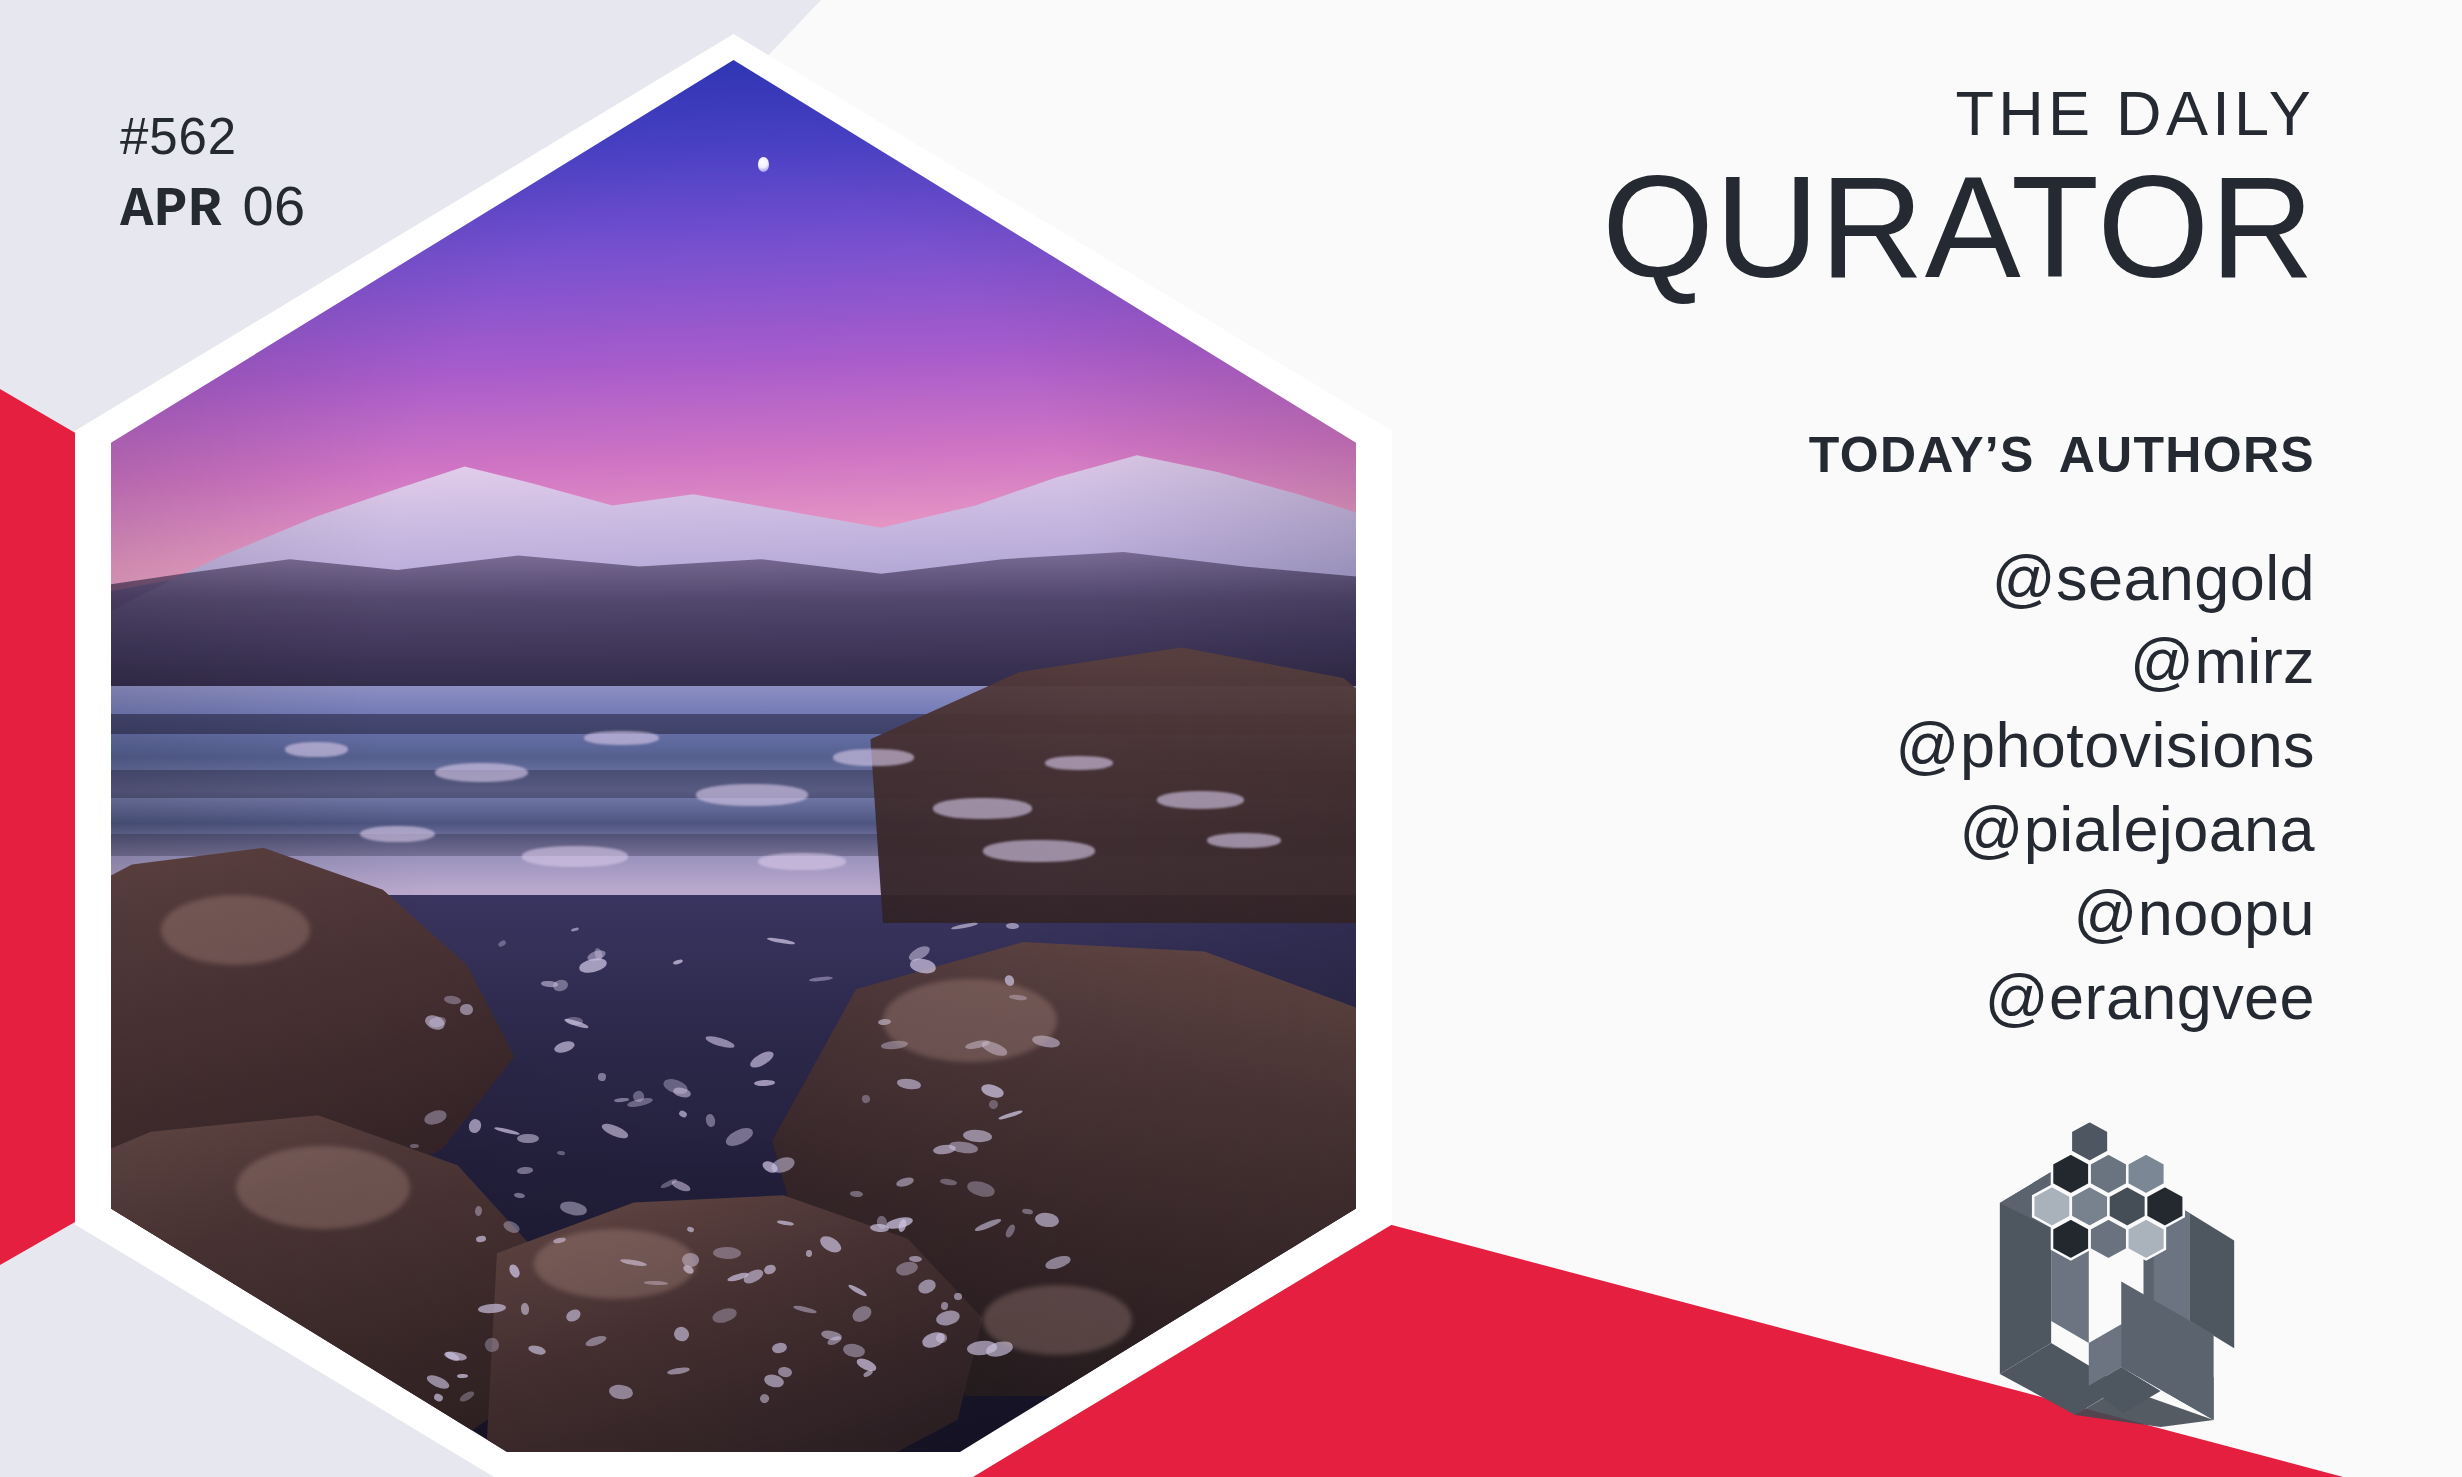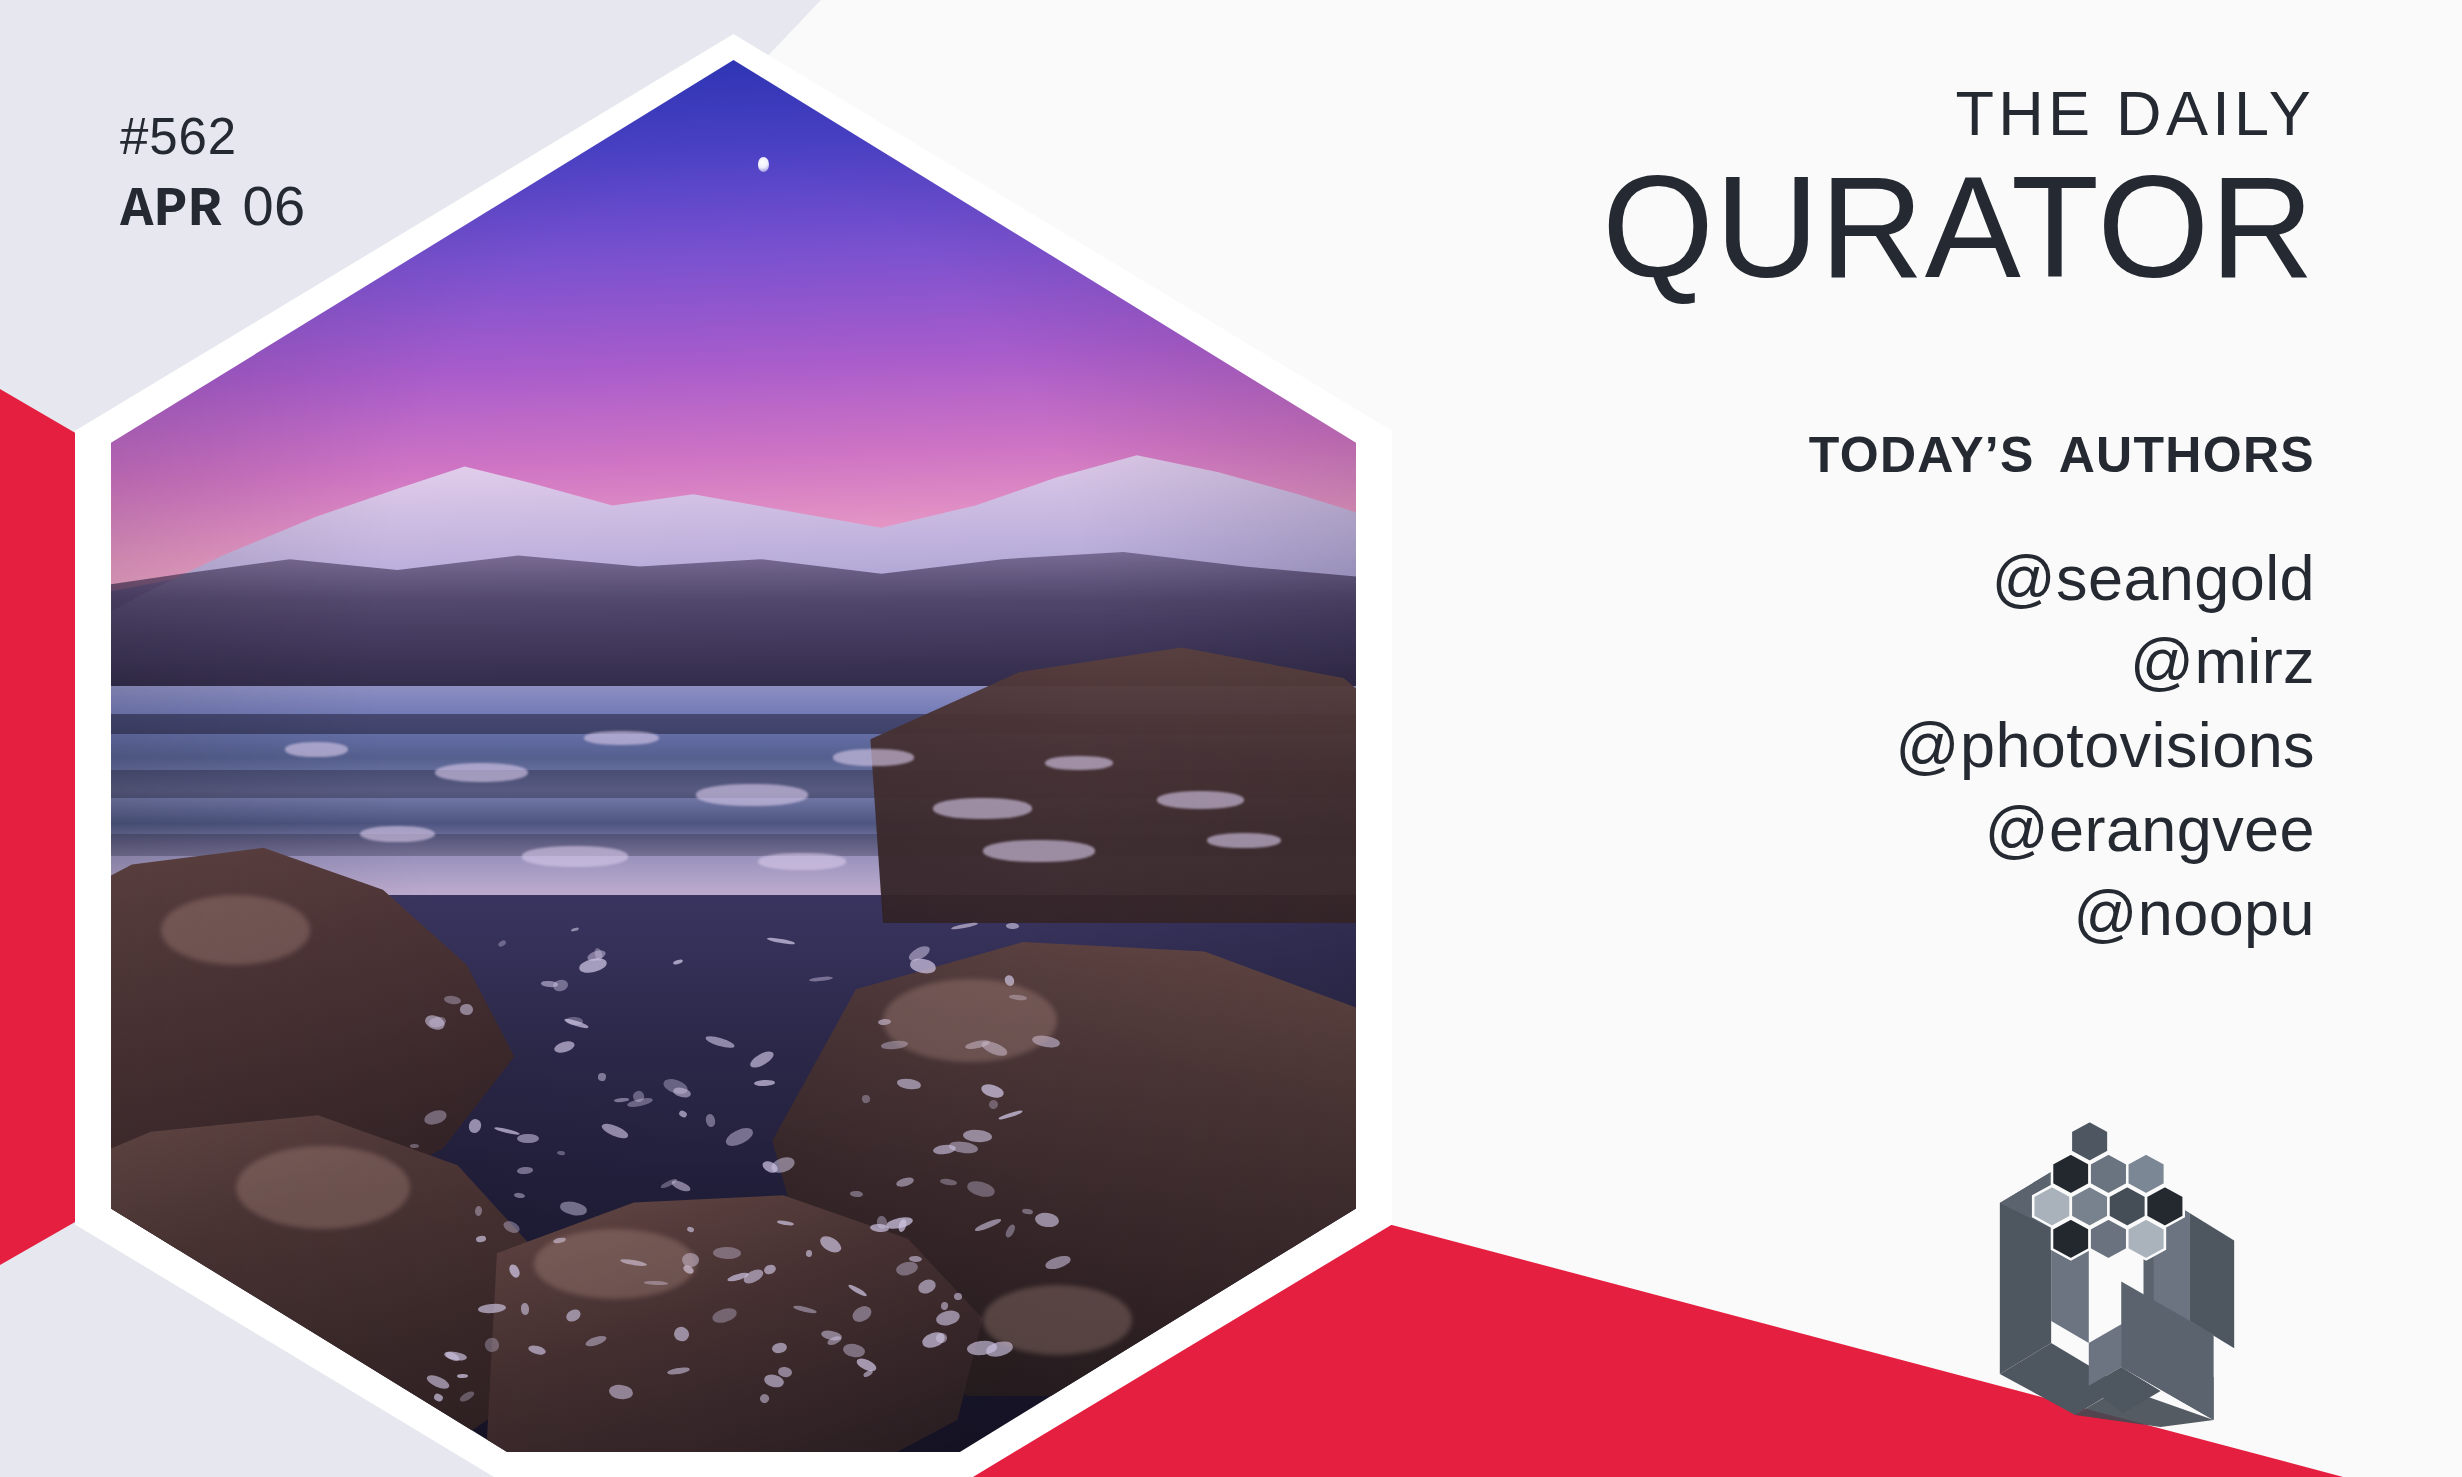--- a/index.html
+++ b/index.html
@@ -346,22 +346,23 @@
     </div>
 
     <div class="authors-head">
       <span>TODAY’S</span><span class="gap"></span><span>AUTHORS</span>
     </div>
 
     <div class="authors">
       <span class="author">@seangold</span>
       <span class="author">@mirz</span>
       <span class="author">@photovisions</span>
+      <span class="author">@pialejoana</span>
+      <span class="author">@noopu</span>
       <span class="author">@erangvee</span>
-      <span class="author">@noopu</span>
     </div>
   </div>
 
   <div class="logo">
     <svg viewBox="0 0 290 360" width="248" height="308">
 
       <g>
         <path d="M8 98 L68 62 L68 262 L8 298 Z" fill="#4e5660"></path>
         <path d="M8 98 L68 62 L150 110 L96 142 Z" fill="#5a636e"></path>
         <path d="M8 298 L68 262 L152 312 L96 346 Z" fill="#4e5660"></path>

